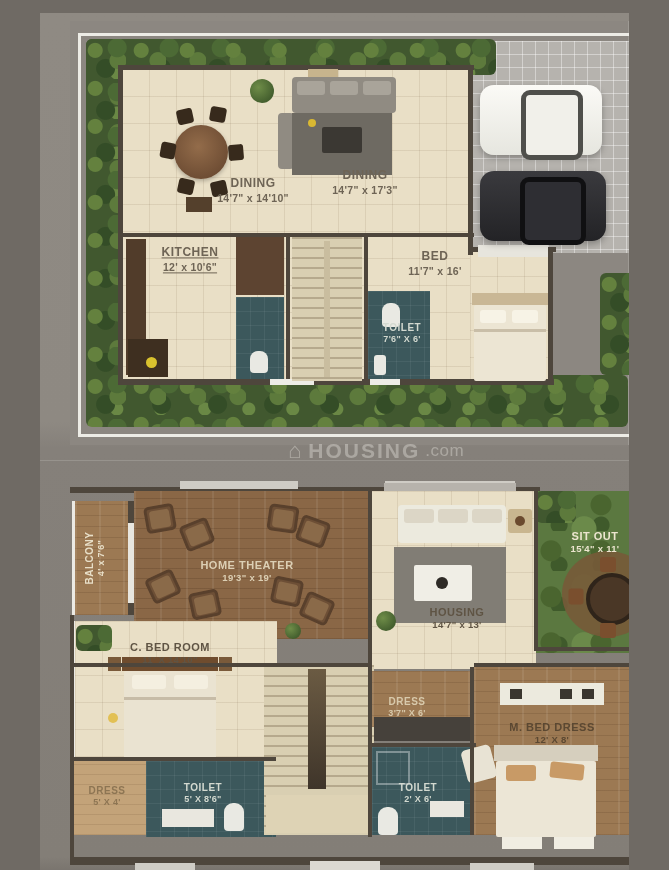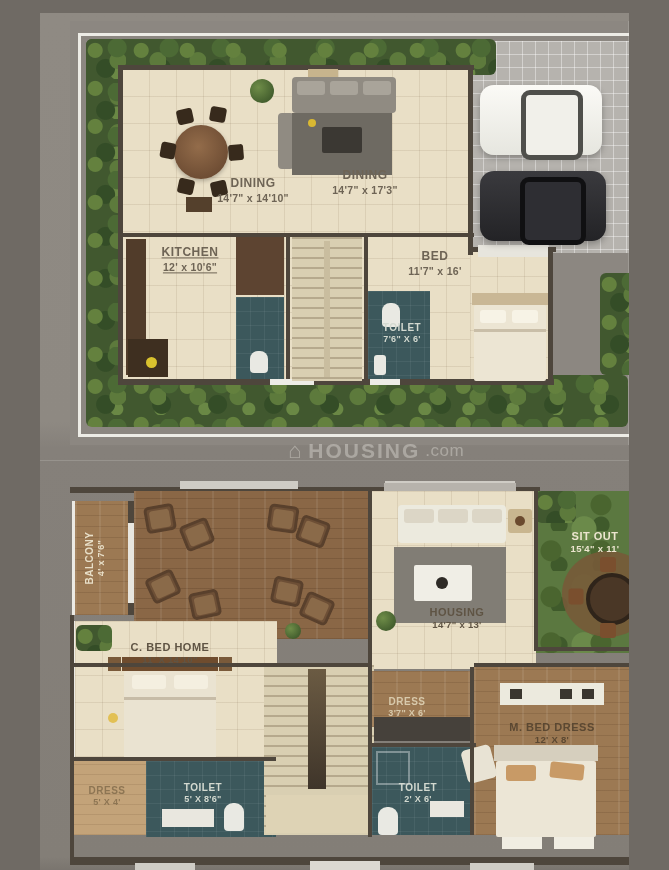--- a/index.html
+++ b/index.html
@@ -337,30 +337,34 @@
     <div class="abs wall" style="left:8px;top:372px;width:600px;height:8px;"></div>
     <div class="abs" style="left:73px;top:378px;width:60px;height:8px;background:#cfccc5;"></div>
     <div class="abs" style="left:248px;top:376px;width:70px;height:10px;background:#dbd8d1;"></div>
     <div class="abs" style="left:408px;top:378px;width:64px;height:8px;background:#cfccc5;"></div>
   </div>
 
   <div class="room-label lbl-sm vertical" style="left:55px;top:545px;color:#e8dfc8;">
     <span class="rl-name">BALCONY</span>
     <span class="rl-dims">4' x 7'6"</span>
   </div>
+  <div class="room-label" style="left:207px;top:558px;color:#dccfb4;">
+    <span class="rl-name">HOME THEATER</span>
+    <span class="rl-dims">19'3" x 19'</span>
+  </div>
   <div class="room-label" style="left:417px;top:605px;color:#5f5444;">
     <span class="rl-name">HOUSING</span>
     <span class="rl-dims">14'7" x 13'</span>
   </div>
   <div class="room-label" style="left:555px;top:529px;color:#ece5cf;">
     <span class="rl-name">SIT OUT</span>
     <span class="rl-dims">15'4" x 11'</span>
   </div>
   <div class="room-label" style="left:130px;top:640px;color:#5f5444;">
-    <span class="rl-name">C. BED HOME</span>
+    <span class="rl-name">C. BED ROOM</span>
     <span class="rl-dims">11' X 14'10"</span>
   </div>
   <div class="room-label lbl-sm" style="left:67px;top:783px;color:#8d7553;">
     <span class="rl-name">DRESS</span>
     <span class="rl-dims">5' X 4'</span>
   </div>
   <div class="room-label lbl-sm" style="left:163px;top:780px;color:#d3d9d0;">
     <span class="rl-name">TOILET</span>
     <span class="rl-dims">5' X 8'6"</span>
   </div>

